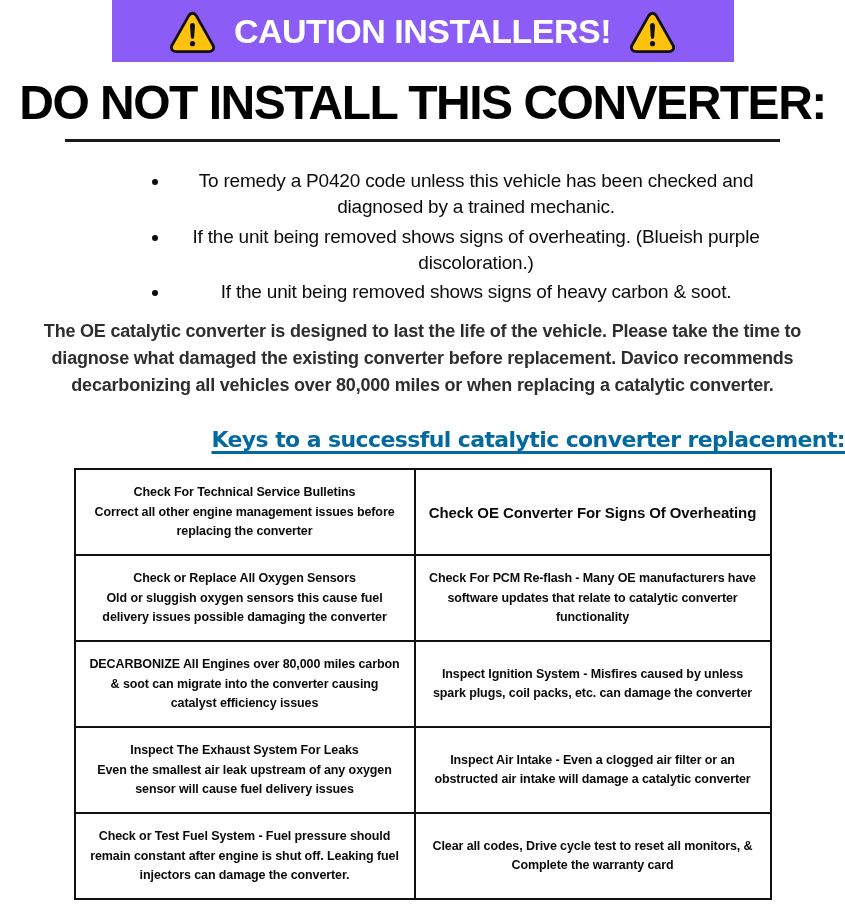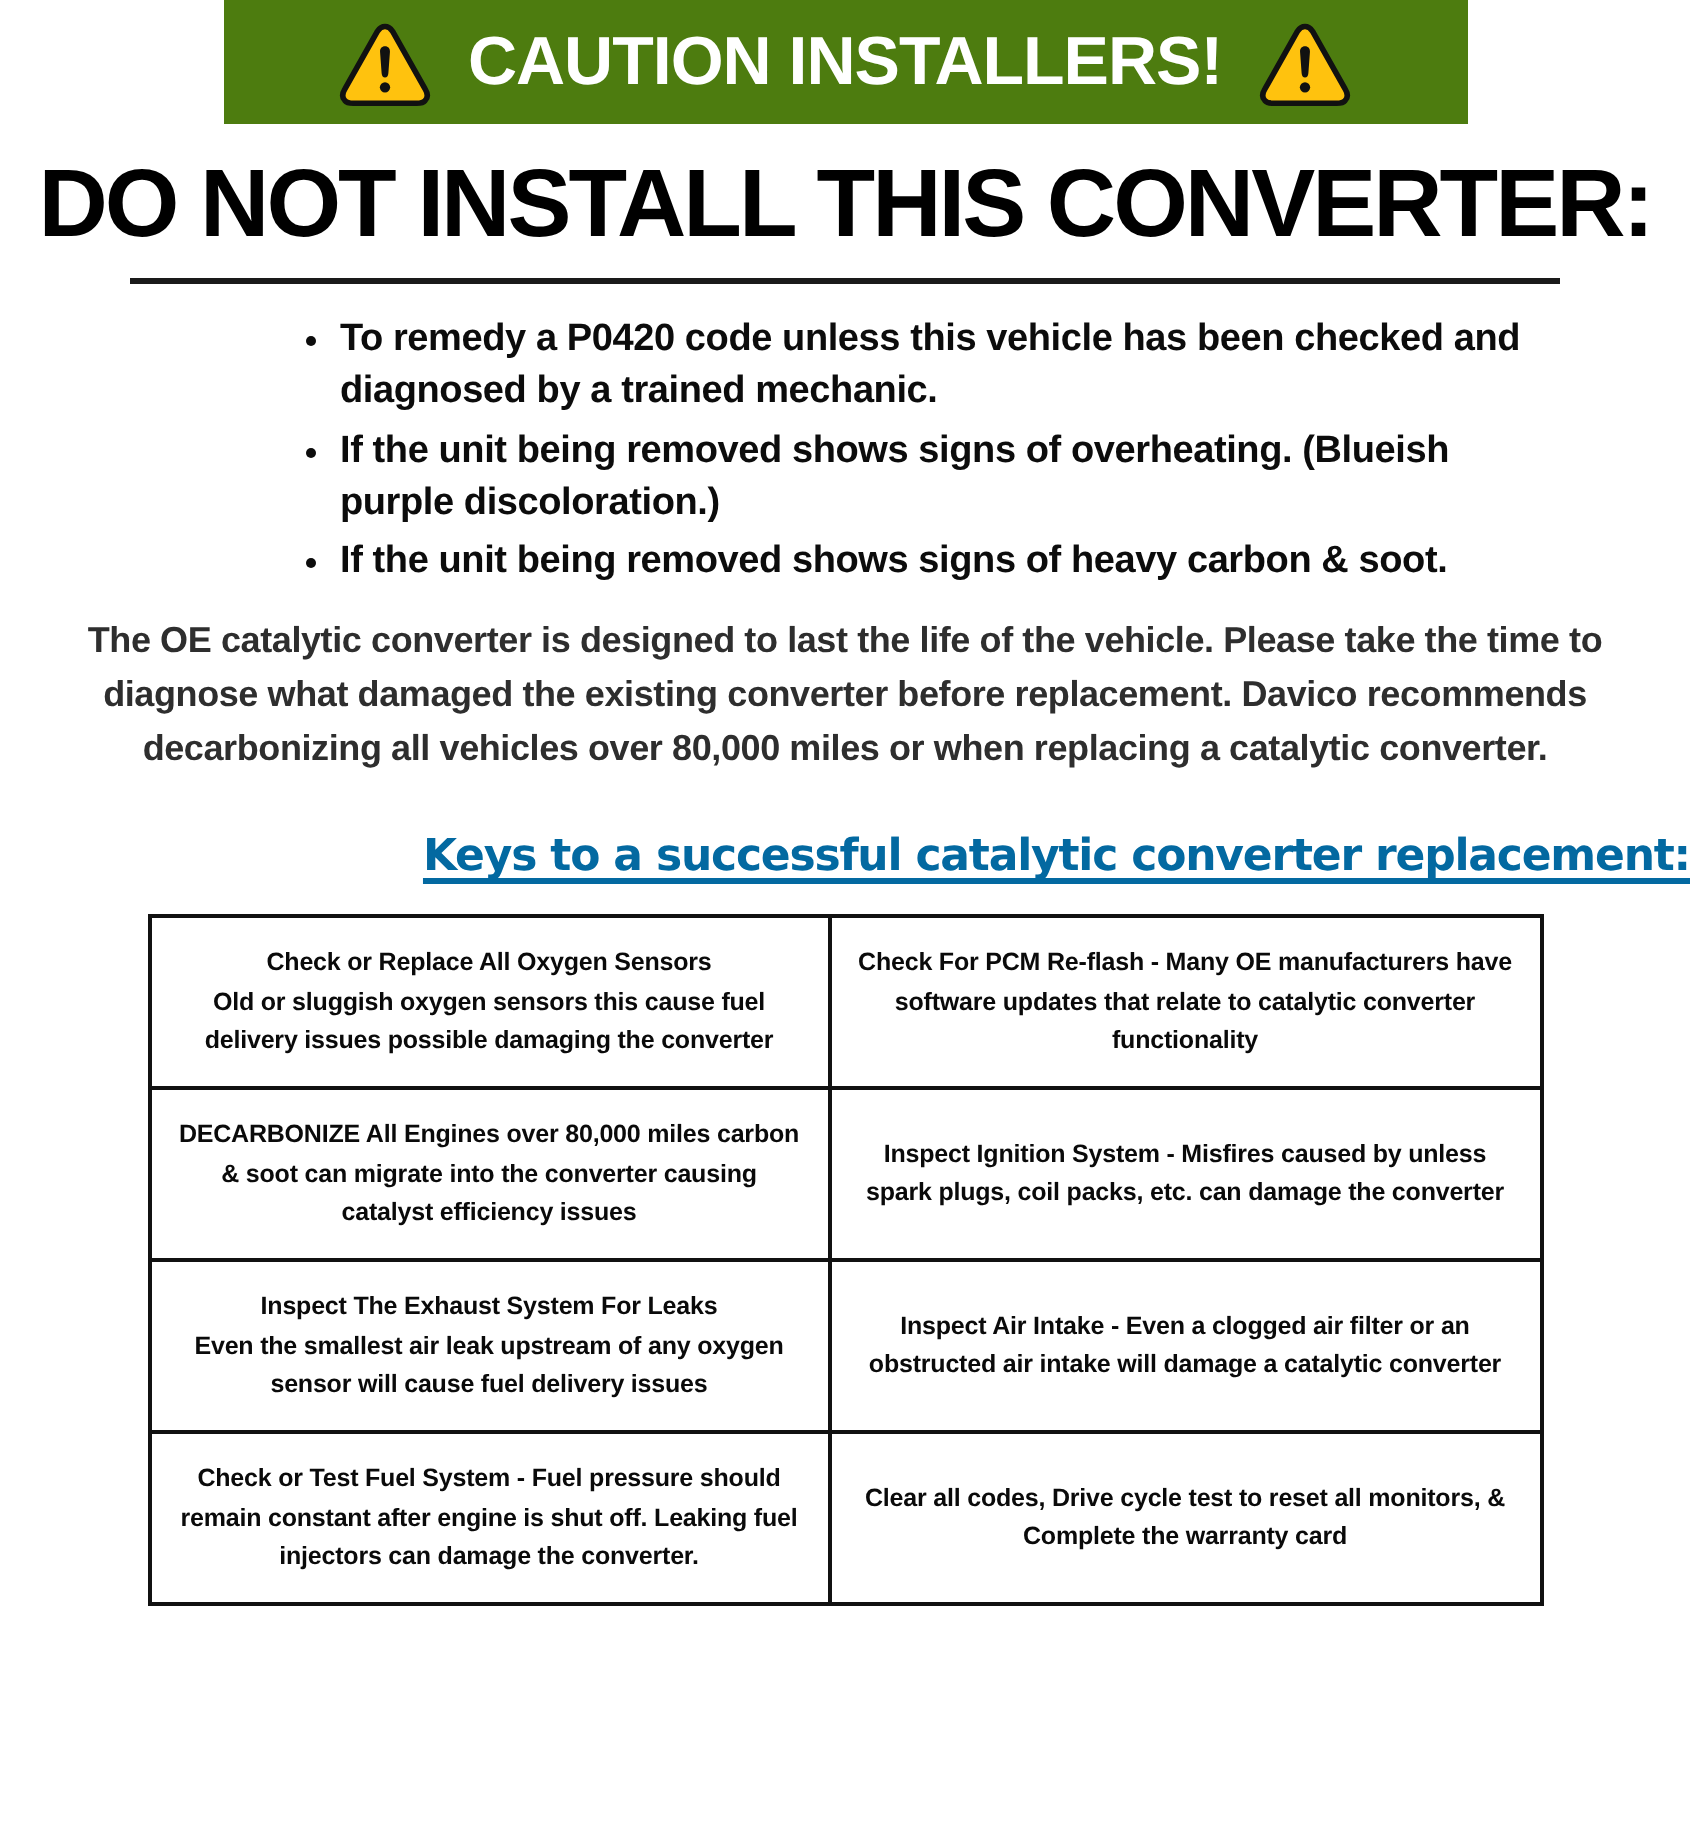--- a/index.html
+++ b/index.html
@@ -6,21 +6,21 @@
   body {
     width:845px; height:919px;
     background:#ffffff;
     font-family:"Liberation Sans", sans-serif;
     color:#000;
     overflow:hidden;
   }
   .banner {
     width:622px; height:62px;
     margin:0 auto;
-    background:#4d7c0f;
+    background:#8b5cf6;
     display:flex; align-items:center; justify-content:center;
     gap:18px;
   }
   .banner-text {
     color:#ffffff;
     font-weight:700;
     font-size:34px;
     letter-spacing:-0.5px;
     white-space:nowrap;
   }
@@ -35,27 +35,28 @@
     color:#000;
   }
   .divider {
     width:715px;
     border:none;
     border-top:3px solid #1a1a1a;
     margin:9px auto 0 auto;
   }
   .caution-list {
     width:612px;
-    margin:15px 0 0 148px;
+    margin:26px 0 0 148px;
     padding:0 0 0 22px;
-    font-weight:700;
+    font-weight:400;
     font-size:19px;
     line-height:1.38;
     color:#0c0c0c;
     letter-spacing:-0.2px;
+    text-align:center;
   }
   .caution-list li { margin:0 0 3px 0; }
   .intro-paragraph {
     width:832px;
     margin:13px auto 0 auto;
     text-align:center;
     font-size:18px;
     line-height:1.5;
     letter-spacing:-0.2px;
     color:#2e2e2e;
@@ -131,20 +132,25 @@
 
 <h2 class="keys-heading">Keys to a successful catalytic converter replacement:</h2>
 
 <table class="tips-table">
   <colgroup>
       <col class="left-col">
       <col class="right-col">
     </colgroup>
   <tbody>
     <tr>
+      <td>Check For Technical Service Bulletins
+Correct all other engine management issues before replacing the converter</td>
+      <td class="big-cell">Check OE Converter For Signs Of Overheating</td>
+    </tr>
+    <tr>
       <td>Check or Replace All Oxygen Sensors
 Old or sluggish oxygen sensors this cause fuel delivery issues possible damaging the converter</td>
       <td>Check For PCM Re-flash - Many OE manufacturers have software updates that relate to catalytic converter functionality</td>
     </tr>
     <tr>
       <td>DECARBONIZE All Engines over 80,000 miles carbon &amp; soot can migrate into the converter causing catalyst efficiency issues</td>
       <td>Inspect Ignition System - Misfires caused by unless spark plugs, coil packs, etc. can damage the converter</td>
     </tr>
     <tr>
       <td>Inspect The Exhaust System For Leaks

